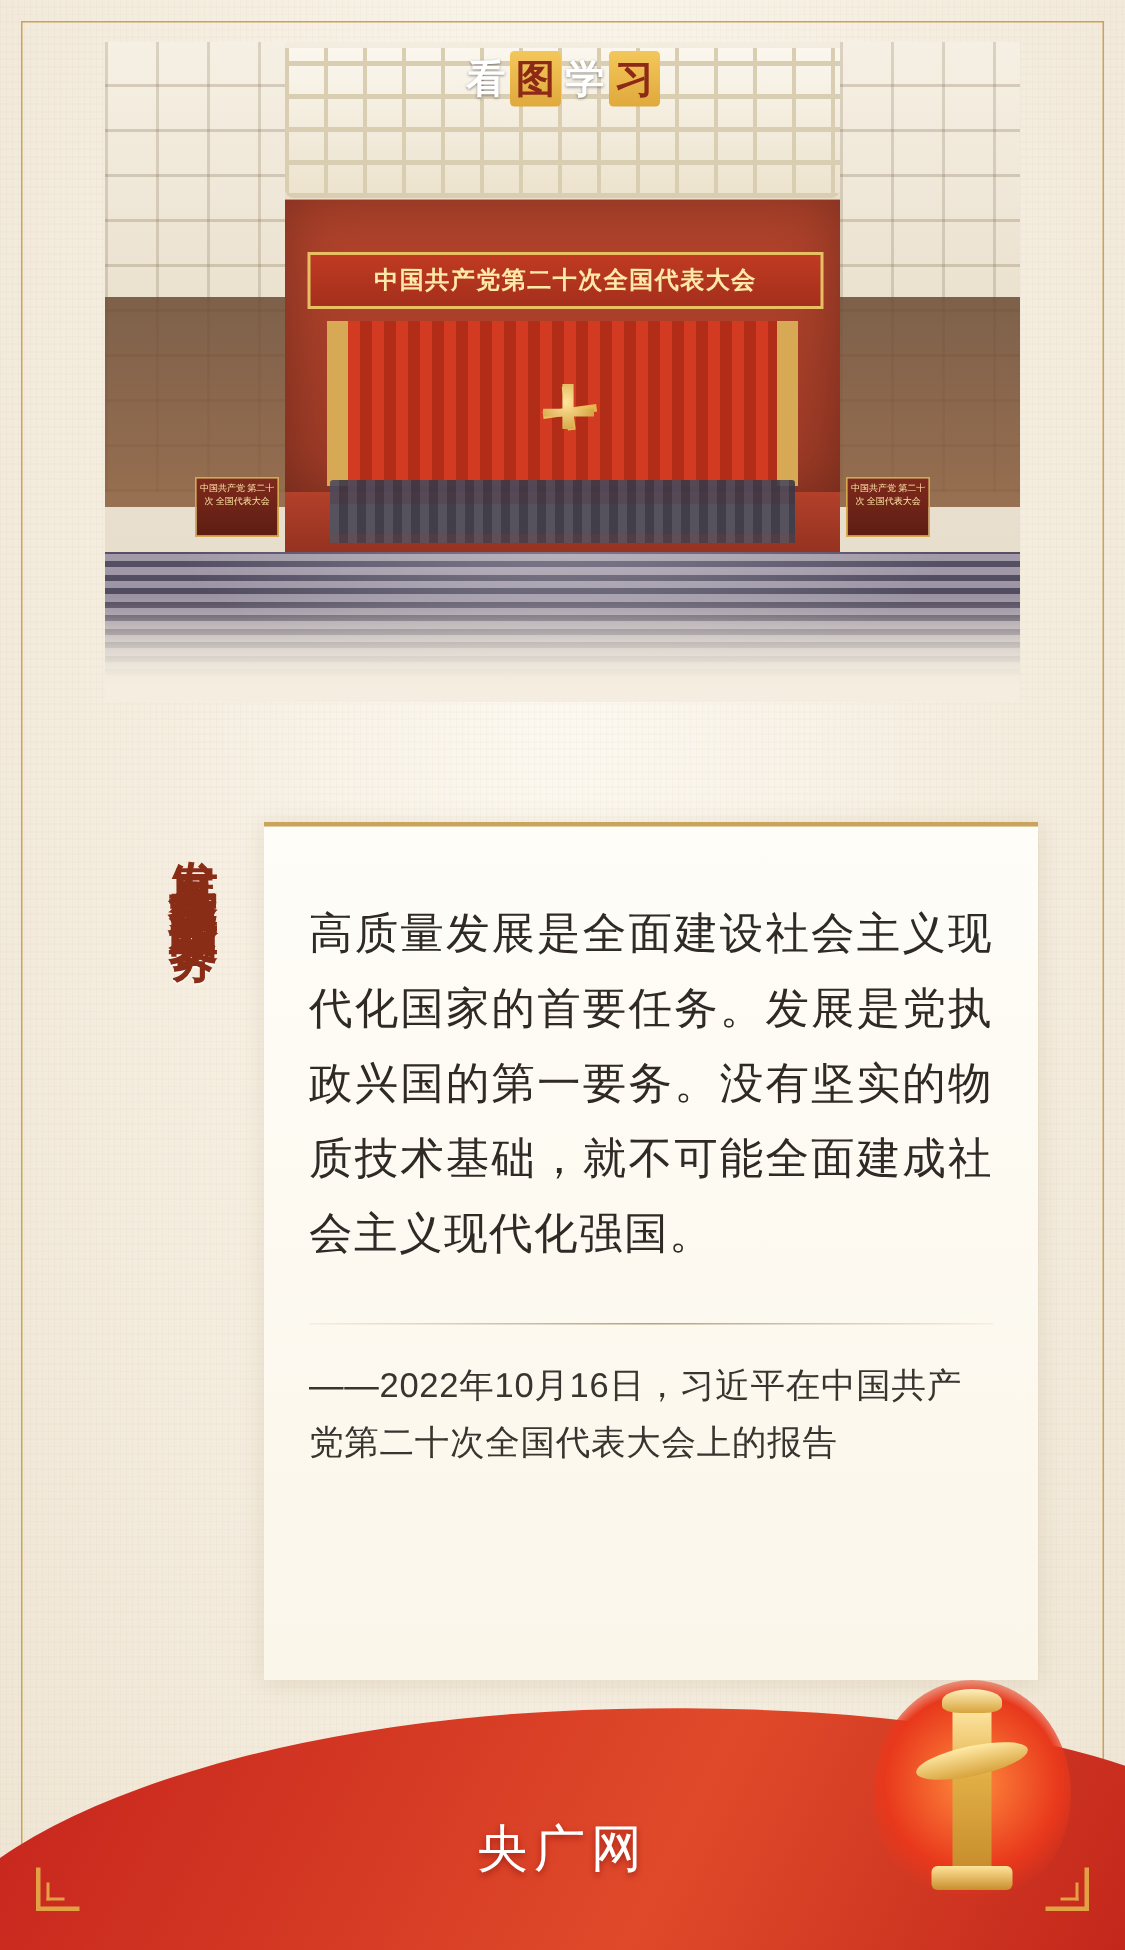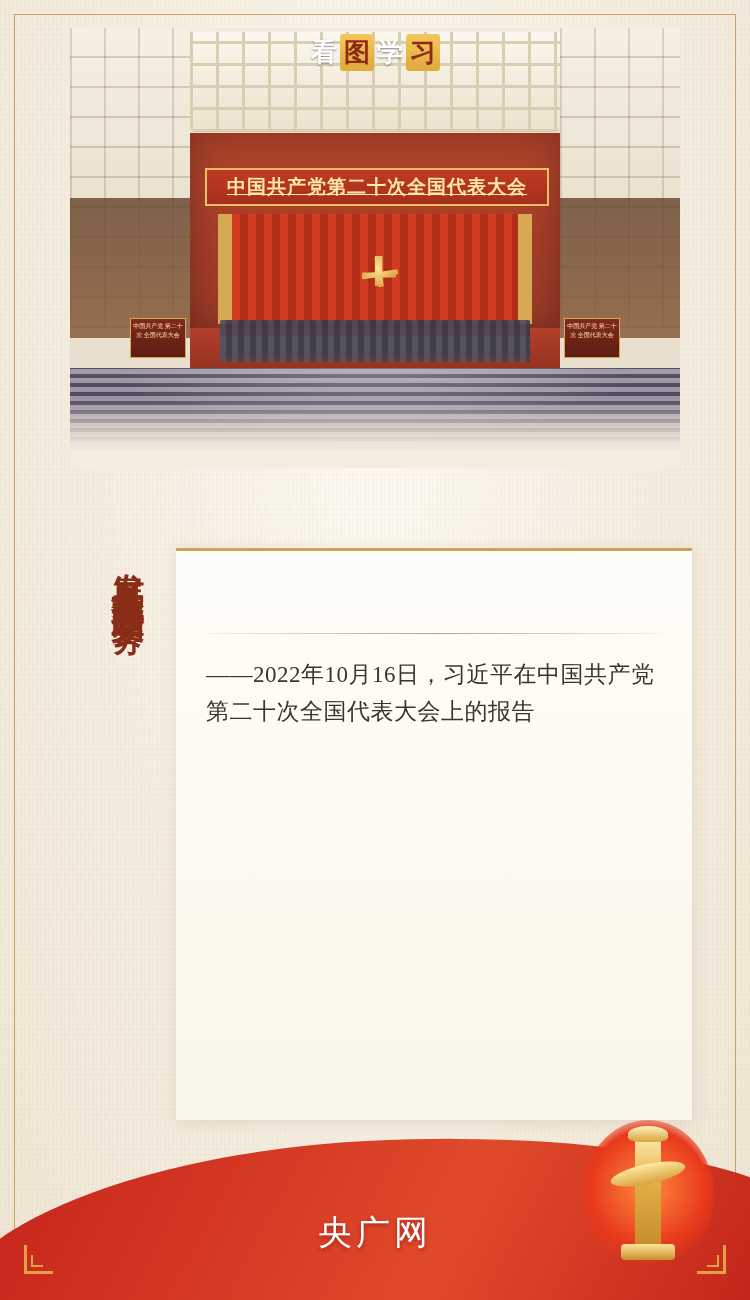--- a/index.html
+++ b/index.html
@@ -98,26 +98,25 @@
     position: absolute;
     left: 135px; top: 140px; width: 340px; height: 34px;
     background: linear-gradient(#c03a22, #a42f1c);
     border: 2px solid #e8c063;
     display: flex;
     align-items: center;
     justify-content: center;
   }
   .banner span {
     color: #ffe9a8;
-    font-size: 19px;
+    font-size: 16px;
     letter-spacing: 1px;
     white-space: nowrap;
     font-family: "Liberation Serif", serif;
     font-weight: 700;
-    text-decoration: underline;
   }
   .curtain {
     position: absolute;
     left: 148px; top: 186px; width: 314px; height: 110px;
     background:
       repeating-linear-gradient(90deg,
         #d23a22 0 8px,
         #b22d18 8px 16px);
     border-left: 14px solid #d8a954;
     border-right: 14px solid #d8a954;
@@ -256,21 +255,21 @@
     color: #2f2a26;
     letter-spacing: 1px;
     text-align: justify;
   }
   .divider {
     margin: 34px 0 22px 0;
     height: 1px;
     background: linear-gradient(90deg, rgba(180,150,100,.1), rgba(160,130,85,.75), rgba(180,150,100,.1));
   }
   .source {
-    font-family: Liberation Serif, serif;
+    font-family: Liberation Sans, sans-serif;
     font-size: 23px;
     line-height: 1.62;
     color: #3a3430;
     letter-spacing: .5px;
   }
 
   
   .wave-wrap {
     position: absolute;
     left: 0; bottom: 0; width: 750px; height: 205px;
@@ -439,20 +438,21 @@
   <div class="title-badge">
     <span class="ch">看</span>
     <span class="ch boxed">图</span>
     <span class="ch">学</span>
     <span class="ch boxed">习</span>
   </div>
 
   <div class="headline">发展是党执政兴国的第一要务</div>
 
   <div class="quote-card">
+    <div class="quote-text">高质量发展是全面建设社会主义现代化国家的首要任务。发展是党执政兴国的第一要务。没有坚实的物质技术基础，就不可能全面建成社会主义现代化强国。</div>
     <div class="divider"></div>
     <div class="source">——2022年10月16日，习近平在中国共产党第二十次全国代表大会上的报告</div>
   </div>
 
   <div class="wave-wrap">
     <div class="wave2"></div>
     <div class="wave3"></div>
     <div class="wave1"></div>
   </div>
 

